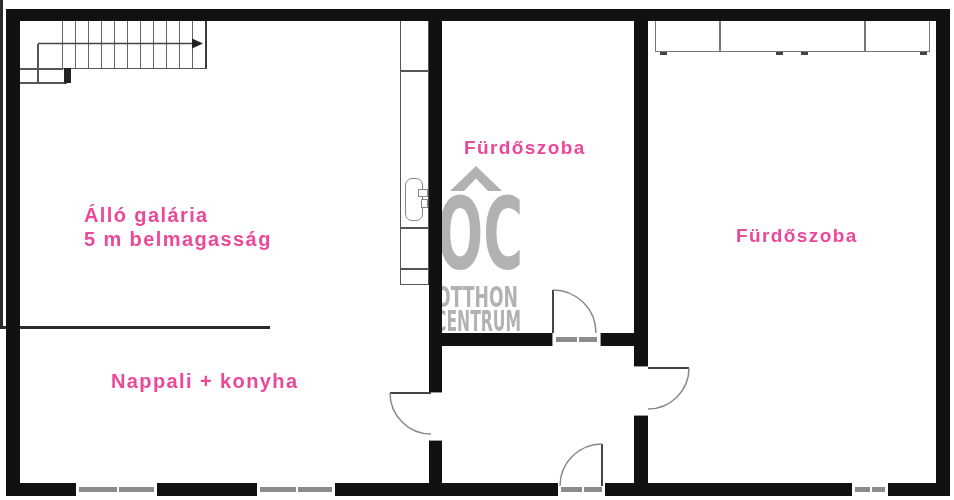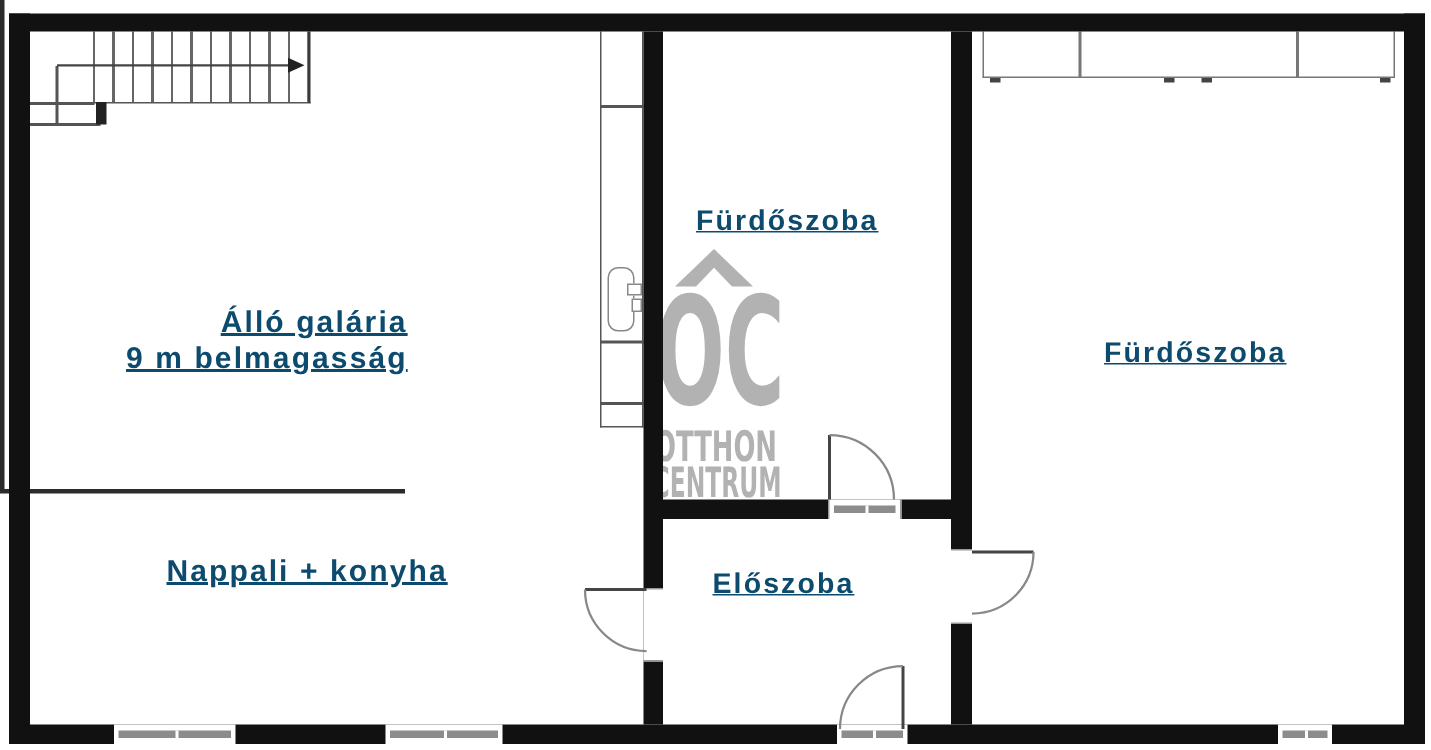--- a/index.html
+++ b/index.html
@@ -55,22 +55,22 @@
     box-sizing:border-box;background:#fff;z-index:10;}
   .wdiv{position:absolute;top:21px;width:1.5px;height:31px;background:#777;z-index:11;}
   .wd1{left:719px;} .wd2{left:864px;}
   .foot{position:absolute;top:52px;width:7px;height:3px;background:#444;z-index:11;}
   .f1{left:660px;} .f2{left:776px;} .f3{left:801px;} .f4{left:920px;}
   
   .svg-under{position:absolute;left:0;top:0;z-index:5;pointer-events:none;}
   .svg-over{position:absolute;left:0;top:0;z-index:40;pointer-events:none;}
   svg text{font-family:"DejaVu Sans","Liberation Sans",sans-serif;font-weight:bold;}
   
-  .label{position:absolute;color:#0c4a6e;font-weight:700;letter-spacing:1.4px;z-index:50;white-space:nowrap;text-decoration:underline;}
-  .lab-gallery{left:84px;top:203px;font-size:20px;line-height:24px;text-align:right;}
+  .label{position:absolute;color:#ec4899;font-weight:700;letter-spacing:1.4px;z-index:50;white-space:nowrap;}
+  .lab-gallery{left:84px;top:203px;font-size:20px;line-height:24px;}
   .lab-nappali{left:111px;top:370px;font-size:20px;}
   .lab-furdo{left:464px;top:137px;font-size:19px;}
   .lab-elo{left:475px;top:379px;font-size:19px;}
   .lab-halo{left:736px;top:225px;font-size:19px;}
 </style>
 </head>
 <body>
 
 <div class="plan">
 
@@ -146,20 +146,19 @@
 
     <path d="M648,368 L689,368" stroke="#444" stroke-width="2" fill="none"></path>
     <path d="M689,368 A41,41 0 0 1 648,409" stroke="#888" stroke-width="1.5" fill="none"></path>
 
     <line x1="38" y1="43.5" x2="193" y2="43.5" stroke="#444" stroke-width="1.5"></line>
     <polygon points="192,38.5 203,43.5 192,48.5" fill="#222"></polygon>
   </svg>
 
   <div class="label lab-gallery">
     <div>Álló galária</div>
-    <div>9 m belmagasság</div>
+    <div>5 m belmagasság</div>
   </div>
   <div class="label lab-nappali">Nappali + konyha</div>
   <div class="label lab-furdo">Fürdőszoba</div>
-  <div class="label lab-elo">Előszoba</div>
   <div class="label lab-halo">Fürdőszoba</div>
 
 </div>
 
 </body></html>

